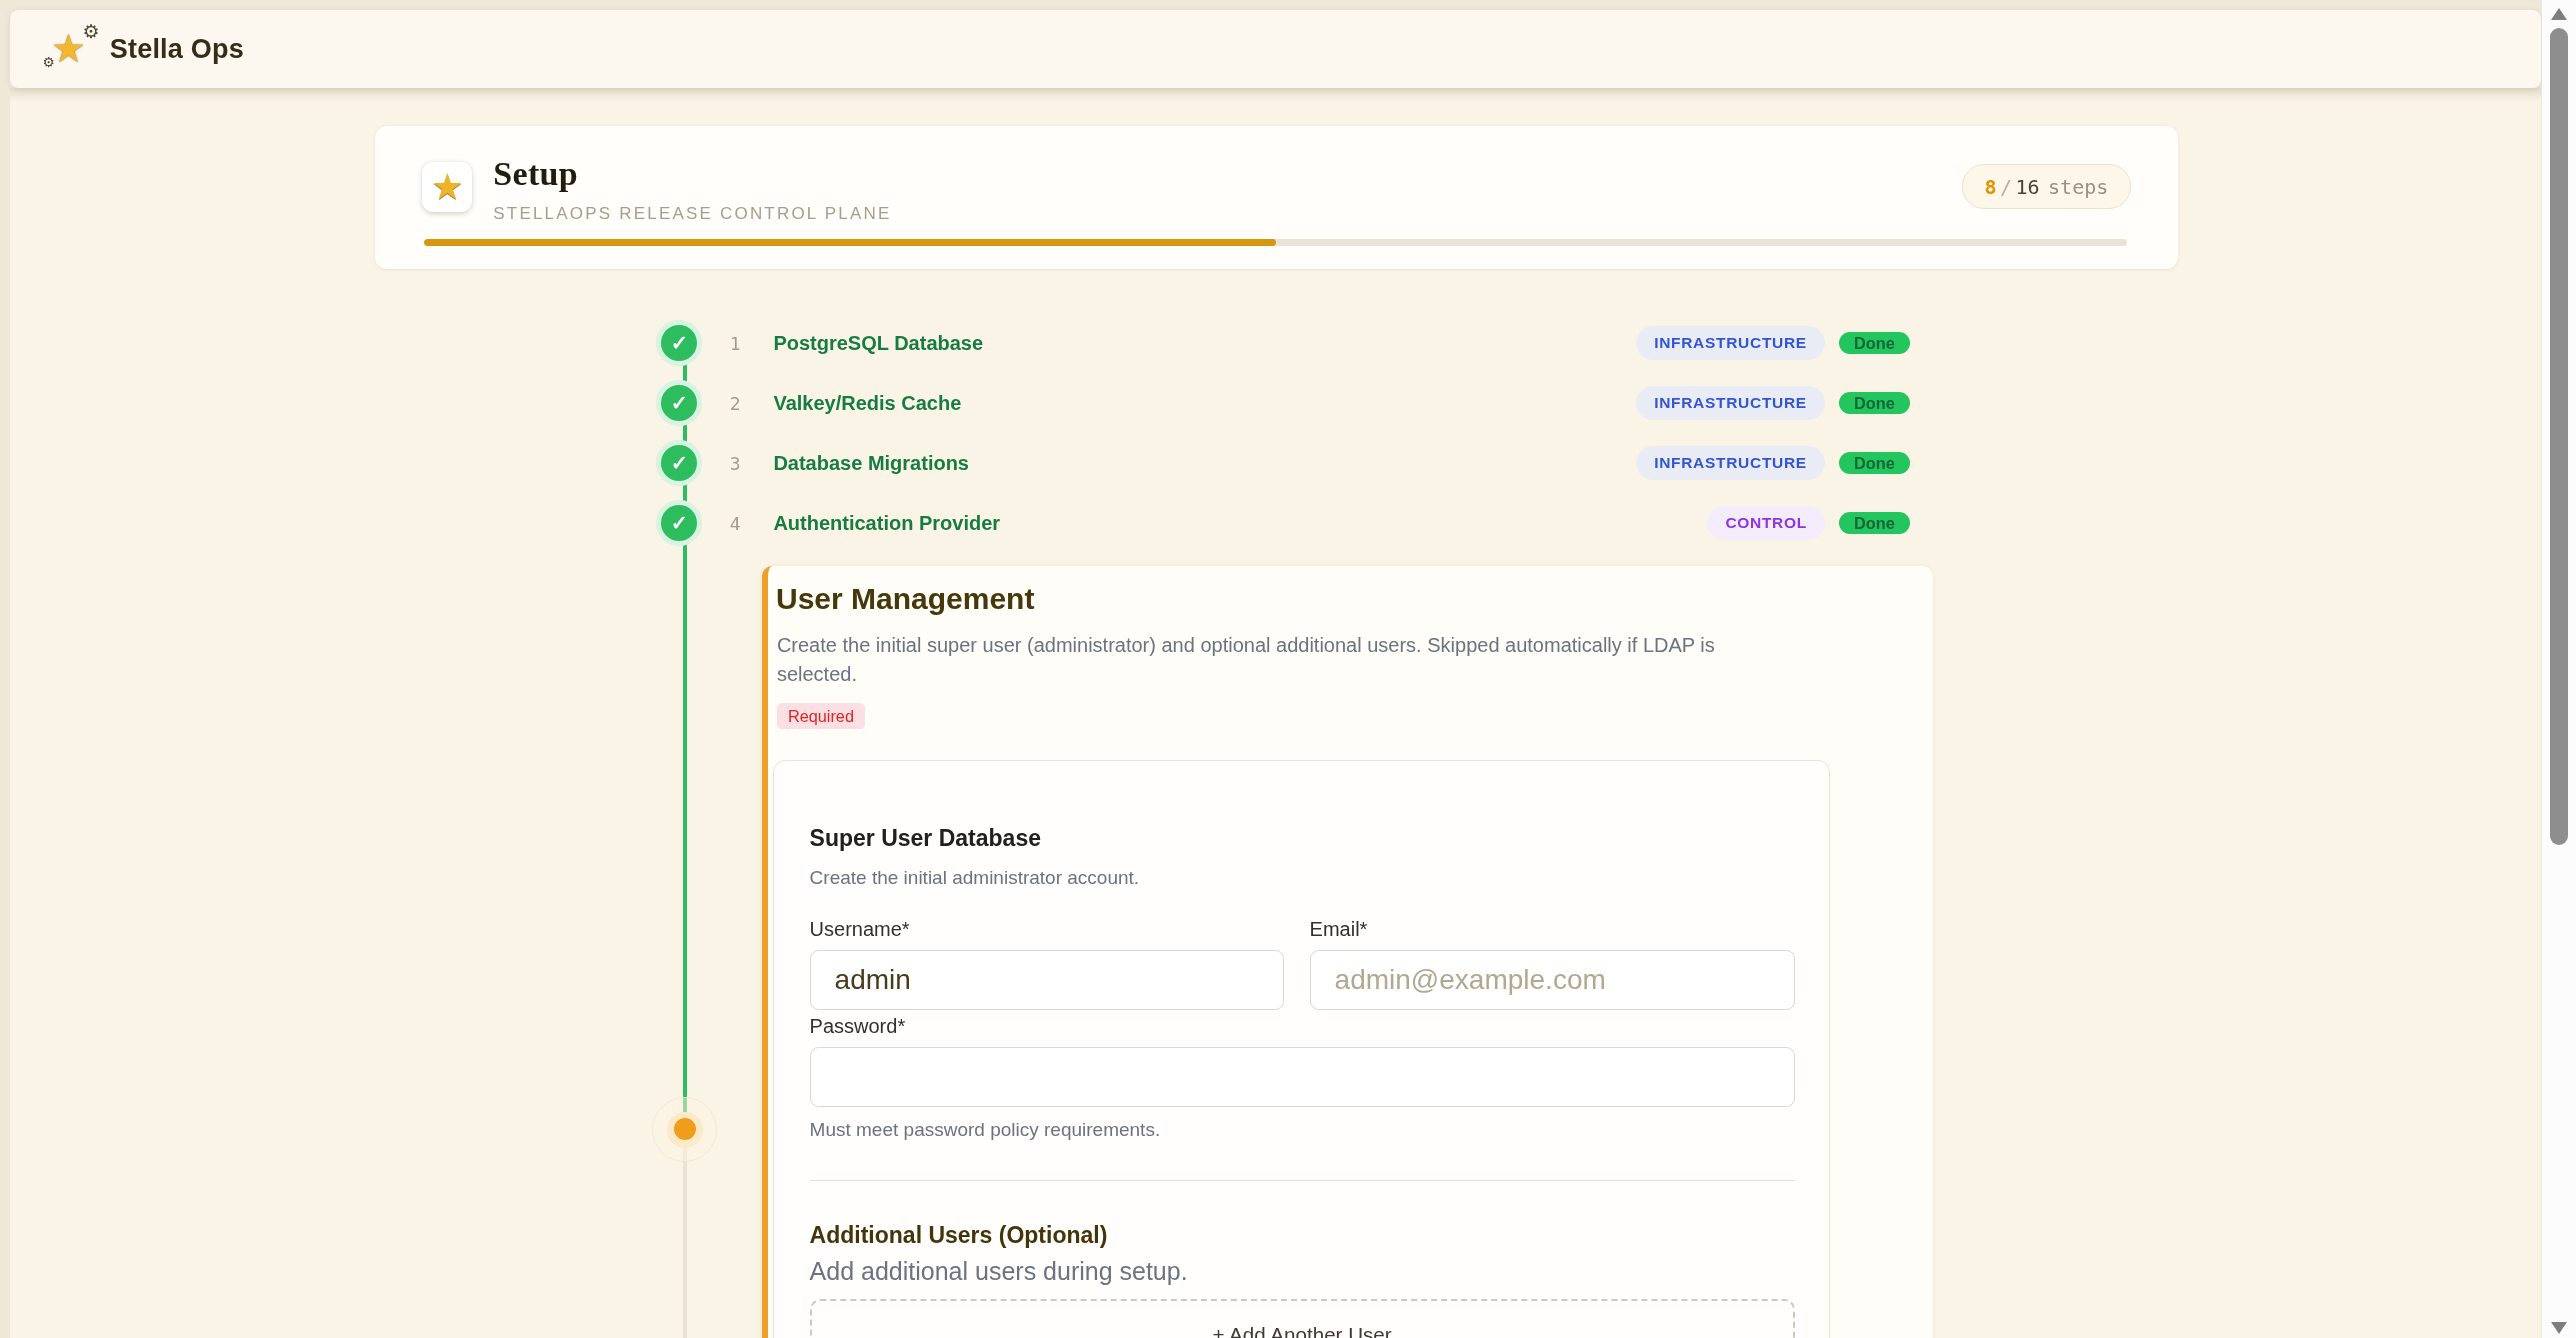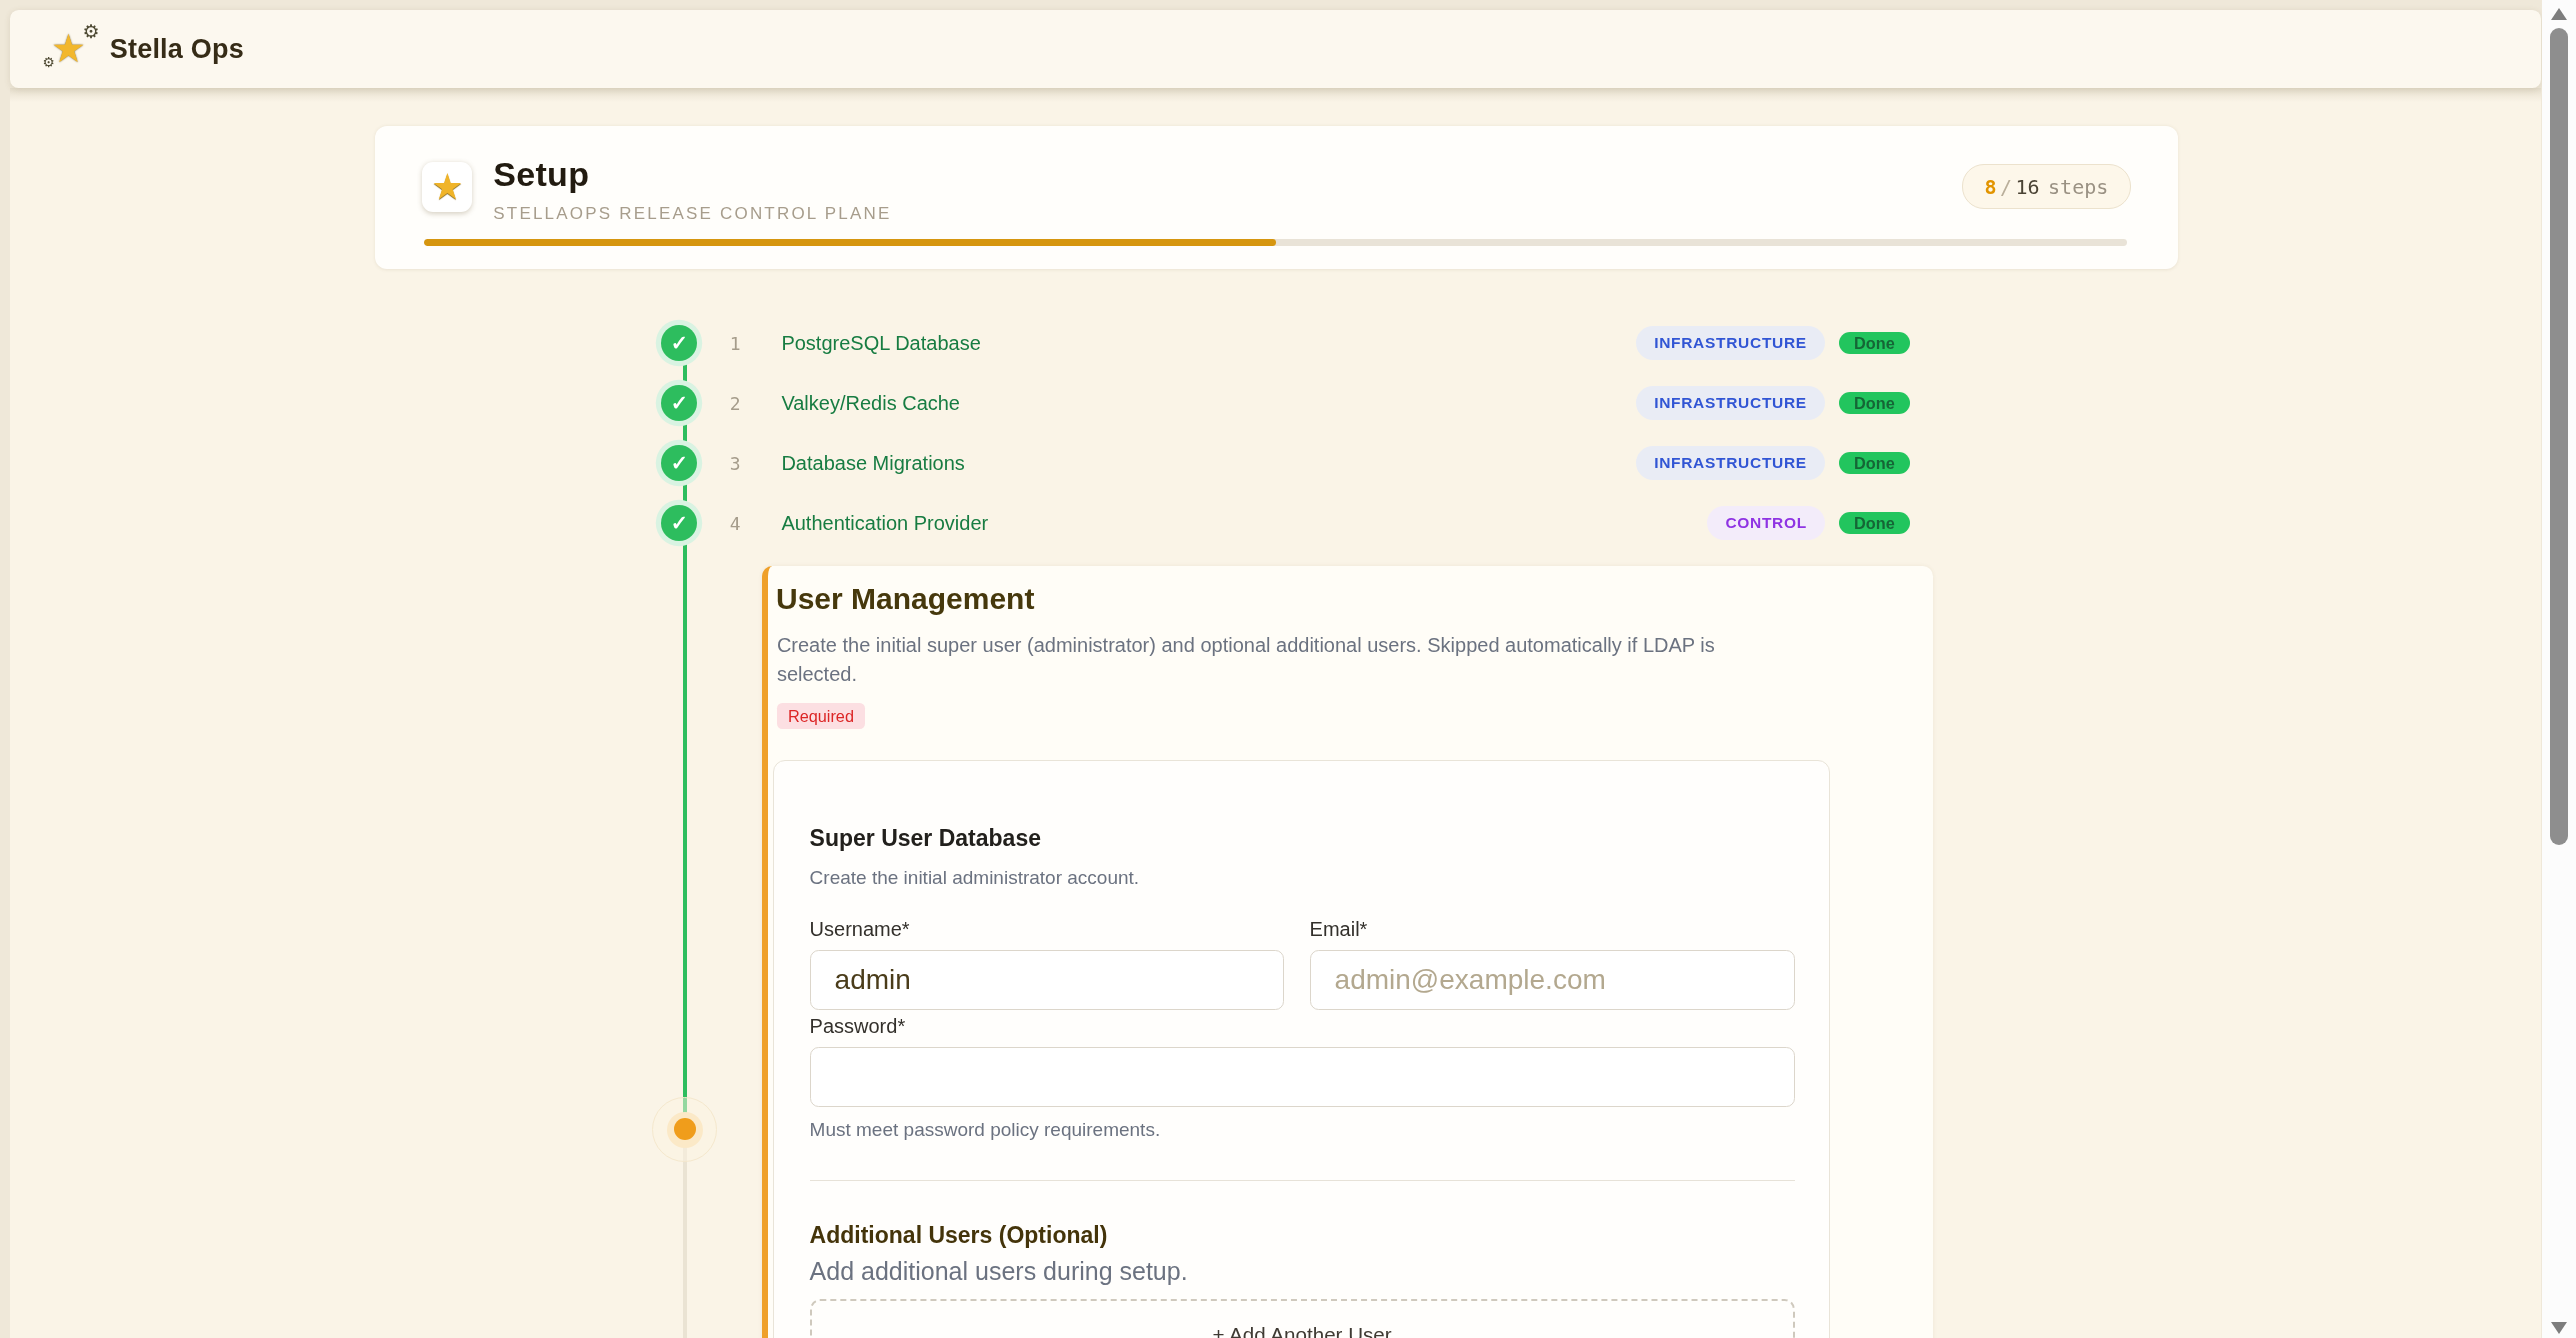--- a/index.html
+++ b/index.html
@@ -41,21 +41,21 @@
     background:#fffefb; border-radius:12px;
     box-shadow:0 0.9px 3.4px rgba(100,80,40,.10);
   }
   .setup-logo {
     position:absolute; left:47px; top:36px; width:50px; height:50px;
     border-radius:11px; background:#ffffff;
     box-shadow:0 1.7px 5.2px rgba(100,80,40,.25);
     display:flex; align-items:center; justify-content:center;
   }
   .setup-logo span { font-size:36px; color:#f0b429; text-shadow:0 0.9px 0.9px #8a6d20; }
-  .setup-title { position:absolute; left:118px; top:29px; font-size:34px; font-weight:700; color:#221b10; letter-spacing:0.3px; }
+  .setup-title { position:absolute; left:118px; top:29px; font-size:34px; font-weight:700; color:#221b10; letter-spacing:0.3px;font-family:Liberation Serif, serif; }
   .setup-sub { position:absolute; left:118px; top:78px; font-size:17px; letter-spacing:2.2px; color:#a79d8c; font-weight:500; }
   .steps-pill {
     position:absolute; right:47px; top:38px; height:45px;
     border:1.7px solid #ece2cd; background:#fdf7ea; border-radius:22px;
     display:flex; align-items:center; padding:0 22px;
     font-family:"DejaVu Sans Mono", monospace; font-size:20px;
   }
   .steps-pill .n-done { color:#e29400; font-weight:700; }
   .steps-pill .n-slash { color:#b9ae9a; padding:0 3.4px; }
   .steps-pill .n-total { color:#4a4334; font-weight:400; }
@@ -78,21 +78,21 @@
     position:absolute; left:651px; width:1249px; height:48px;
     display:flex; align-items:center; z-index:2;
   }
   .step-check {
     width:36px; height:36px; border-radius:50%; background:#2dbd5e;
     box-shadow:0 0 0 5.2px #d9f3e2;
     display:flex; align-items:center; justify-content:center;
     color:#ffffff; font-size:20.6px; font-weight:700; flex:0 0 auto;
   }
   .step-num { margin-left:27.5px; width:20.6px; font-size:18px; color:#a59c8b; font-family:"DejaVu Sans Mono", monospace; text-align:center; flex:0 0 auto; }
-  .step-title { margin-left:36px; font-size:20px; font-weight:400; color:#177c42; cursor:pointer; }
+  .step-title { margin-left:28px; font-size:20px; font-weight:700; color:#177c42; cursor:pointer; }
   .step-spacer { flex:1; }
   .pill {
     border-radius:858px; font-weight:700; white-space:nowrap; flex:0 0 auto;
     display:inline-flex; align-items:center; justify-content:center;
   }
   .cat-pill { height:34px; padding:0 18px; font-size:15.5px; letter-spacing:0.7px; }
   .cat-infra { background:#e9ecf5; color:#3155d4; }
   .cat-security { background:#f3ecfa; color:#8f34e3; }
   .done-pill { height:22px; padding:0 15.5px; margin-left:13.7px; font-size:16.3px; background:#22c55e; color:#156636; }
 

